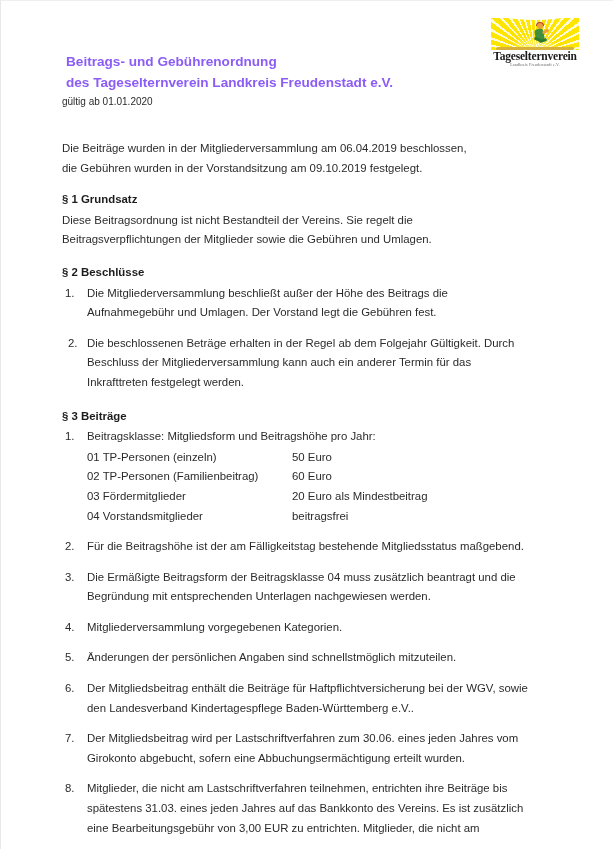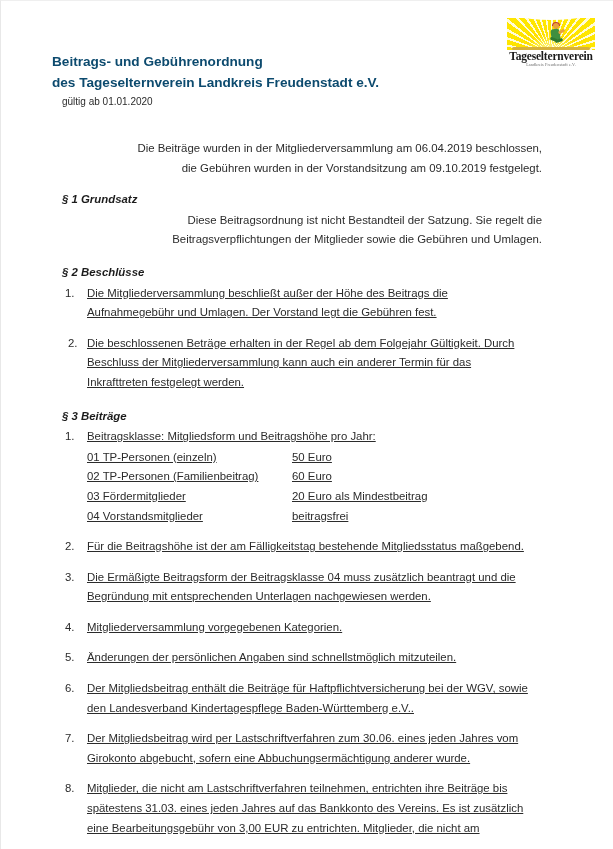--- a/index.html
+++ b/index.html
@@ -22,21 +22,21 @@
     background: #ffffff;
     box-sizing: border-box;
     border-left: 1px solid #e8e8e8;
     border-top: 1px solid #efefef;
   }
 
   
   .logo {
     position: absolute;
     top: 17px;
-    left: 503px;
+    left: 487px;
     width: 94px;
     height: 52px;
   }
   .logo-sun {
     position: absolute;
     top: 0;
     left: 3px;
     width: 88px;
     height: 32px;
     background:
@@ -125,27 +125,27 @@
     font-family: "Liberation Serif", serif;
     font-size: 4.2px;
     letter-spacing: 0.1px;
     color: #6b6b6b;
     white-space: nowrap;
   }
 
   
   .doc-title {
     position: absolute;
-    left: 51px;
+    left: 65px;
     top: 41px;
     width: 430px;
     font-size: 13.6px;
     font-weight: bold;
     line-height: 21px;
-    color: #0c4a6e;
+    color: #8b5cf6;
   }
   .doc-title .t-line { display: block; }
   .doc-subtitle {
     position: absolute;
     left: 61px;
     top: 95px;
     font-size: 10px;
     color: #2b2b2b;
   }
 
@@ -153,30 +153,28 @@
   .content {
     position: absolute;
     left: 61px;
     top: 138px;
     width: 480px;
     font-size: 11.4px;
     line-height: 19.6px;
   }
   .para {
     margin: 0 0 12px 0;
-    text-align: right;
   }
   .para .line { display: block; }
 
   .section-head {
     font-weight: bold;
     font-size: 11.4px;
     margin: 12px 0 1px 0;
     color: #1c1c1c;
-    font-style: italic;
   }
   .sec-block { margin-bottom: 13px; }
   .sec-block.tight { margin-bottom: 14px; }
 
   
   .olist { margin: 0; padding: 0; list-style: none; }
   .oitem {
     display: flex;
     align-items: flex-start;
     margin-bottom: 11px;
@@ -185,21 +183,20 @@
     flex: 0 0 auto;
     width: 25px;
     text-align: left;
     padding-left: 3px;
     box-sizing: border-box;
   }
   .onum.shift { padding-left: 6px; width: 25px; }
   .otext {
     flex: 1 1 auto;
     padding-right: 2px;
-    text-decoration: underline;
   }
   .otext .line { display: block; }
 
   
   .fee-table {
     margin-top: 1px;
     border-collapse: collapse;
     font-size: 11.4px;
     line-height: 19.6px;
   }
@@ -242,21 +239,21 @@
   <div class="content">
 
     <p class="para">
       <span class="line">Die Beiträge wurden in der Mitgliederversammlung am 06.04.2019 beschlossen,</span>
       <span class="line">die Gebühren wurden in der Vorstandsitzung am 09.10.2019 festgelegt.</span>
     </p>
 
     <div class="sec-block">
       <div class="section-head">§ 1 Grundsatz</div>
       <p class="para" style="margin-bottom:0">
-        <span class="line">Diese Beitragsordnung ist nicht Bestandteil der Satzung. Sie regelt die</span>
+        <span class="line">Diese Beitragsordnung ist nicht Bestandteil der Vereins. Sie regelt die</span>
         <span class="line">Beitragsverpflichtungen der Mitglieder sowie die Gebühren und Umlagen.</span>
       </p>
     </div>
 
     <div class="sec-block tight">
       <div class="section-head">§ 2 Beschlüsse</div>
       <ul class="olist">
         <li class="oitem">
           <span class="onum">1.</span>
           <span class="otext">
@@ -340,21 +337,21 @@
           <span class="otext">
             <span class="line">Der Mitgliedsbeitrag enthält die Beiträge für Haftpflichtversicherung bei der WGV, sowie</span>
             <span class="line">den Landesverband Kindertagespflege Baden-Württemberg e.V..</span>
           </span>
         </li>
 
         <li class="oitem">
           <span class="onum">7.</span>
           <span class="otext">
             <span class="line">Der Mitgliedsbeitrag wird per Lastschriftverfahren zum 30.06. eines jeden Jahres vom</span>
-            <span class="line">Girokonto abgebucht, sofern eine Abbuchungsermächtigung anderer wurde.</span>
+            <span class="line">Girokonto abgebucht, sofern eine Abbuchungsermächtigung erteilt wurden.</span>
           </span>
         </li>
 
         <li class="oitem">
           <span class="onum">8.</span>
           <span class="otext">
             <span class="line">Mitglieder, die nicht am Lastschriftverfahren teilnehmen, entrichten ihre Beiträge bis</span>
             <span class="line">spätestens 31.03. eines jeden Jahres auf das Bankkonto des Vereins. Es ist zusätzlich</span>
             <span class="line">eine Bearbeitungsgebühr von 3,00 EUR zu entrichten. Mitglieder, die nicht am</span>
 

